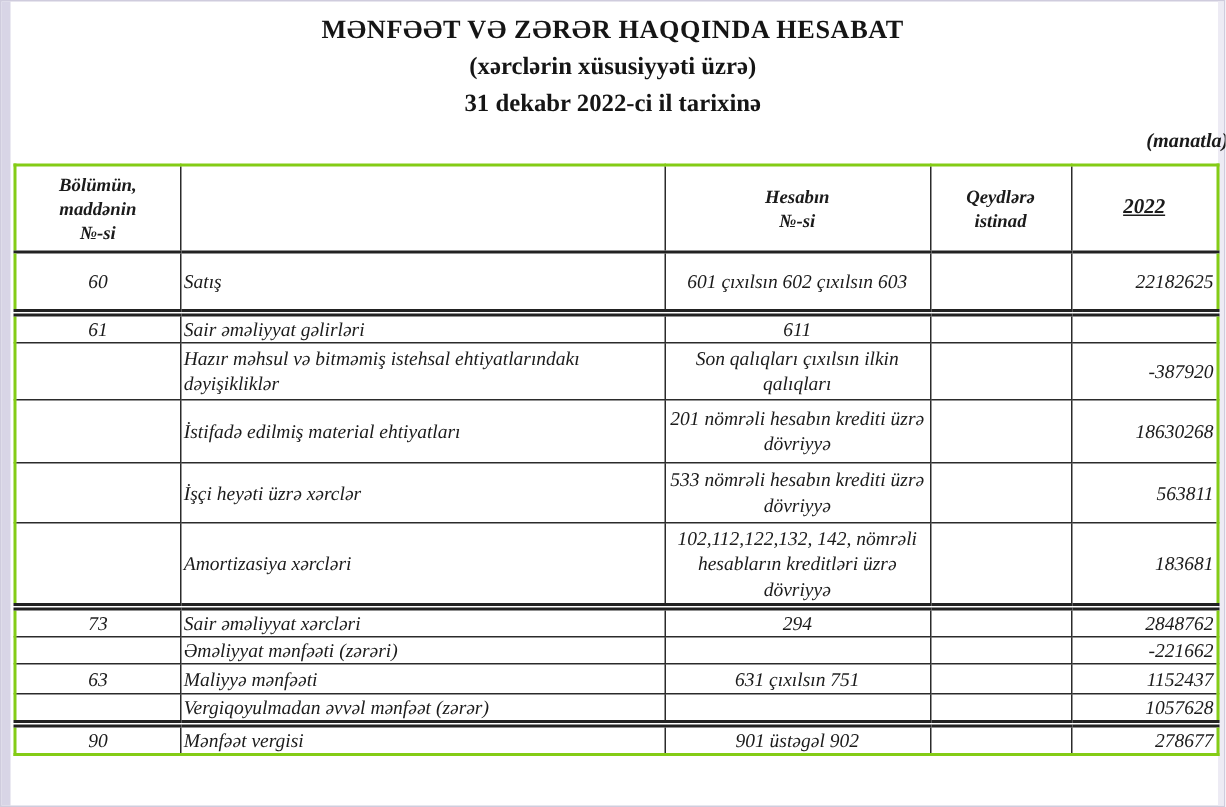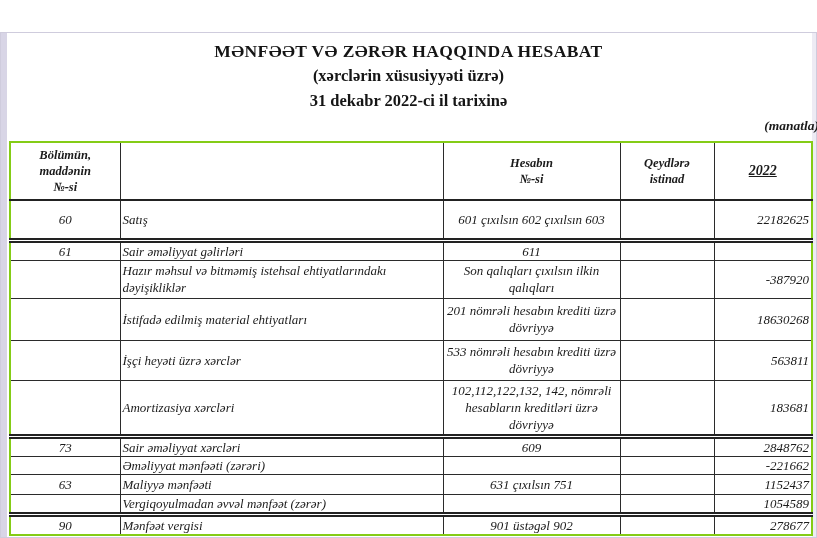--- a/index.html
+++ b/index.html
@@ -8,21 +8,20 @@
     font-family:"Liberation Serif","DejaVu Serif",serif;
     background:#ffffff;
     position:relative;
     overflow:hidden;
   }
   .page{
     position:absolute;inset:0;
     background:#ffffff;
     border:1px solid #cfccdd;
     box-sizing:border-box;
-    margin-top:32px;
   }
   .edge-left{
     position:absolute;left:0;top:0;bottom:0;width:6px;
     background:#d8d5e6;
   }
   .edge-right{
     position:absolute;right:0;top:0;bottom:0;width:4px;
     background:#edebf4;
   }
   .title-block{position:absolute;left:40px;right:40px;top:6px;text-align:center;color:#151515;}
@@ -146,21 +145,21 @@
         <tr class="section-end" style="height: 56px;">
           <td class="c1"></td>
           <td class="c2">Amortizasiya xərcləri</td>
           <td class="c3">102,112,122,132, 142, nömrəli hesabların kreditləri üzrə dövriyyə</td>
           <td class="c4"></td>
           <td class="c5">183681</td>
         </tr>
         <tr style="height: 18px; padding-left: 36px;">
           <td class="c1">73</td>
           <td class="c2">Sair əməliyyat xərcləri</td>
-          <td class="c3">609</td>
+          <td class="c3">294</td>
           <td class="c4"></td>
           <td class="c5">2848762</td>
         </tr>
         <tr style="height: 18px;">
           <td class="c1"></td>
           <td class="c2">Əməliyyat mənfəəti (zərəri)</td>
           <td class="c3"></td>
           <td class="c4"></td>
           <td class="c5">-221662</td>
         </tr>
@@ -169,21 +168,21 @@
           <td class="c2">Maliyyə mənfəəti</td>
           <td class="c3">631 çıxılsın 751</td>
           <td class="c4"></td>
           <td class="c5">1152437</td>
         </tr>
         <tr class="section-end" style="height: 18px;">
           <td class="c1"></td>
           <td class="c2">Vergiqoyulmadan əvvəl mənfəət (zərər)</td>
           <td class="c3"></td>
           <td class="c4"></td>
-          <td class="c5">1054589</td>
+          <td class="c5">1057628</td>
         </tr>
         <tr style="height: 18px; padding-left: 34px;">
           <td class="c1">90</td>
           <td class="c2">Mənfəət vergisi</td>
           <td class="c3">901 üstəgəl 902</td>
           <td class="c4"></td>
           <td class="c5">278677</td>
         </tr>
       </tbody>
   </table>

